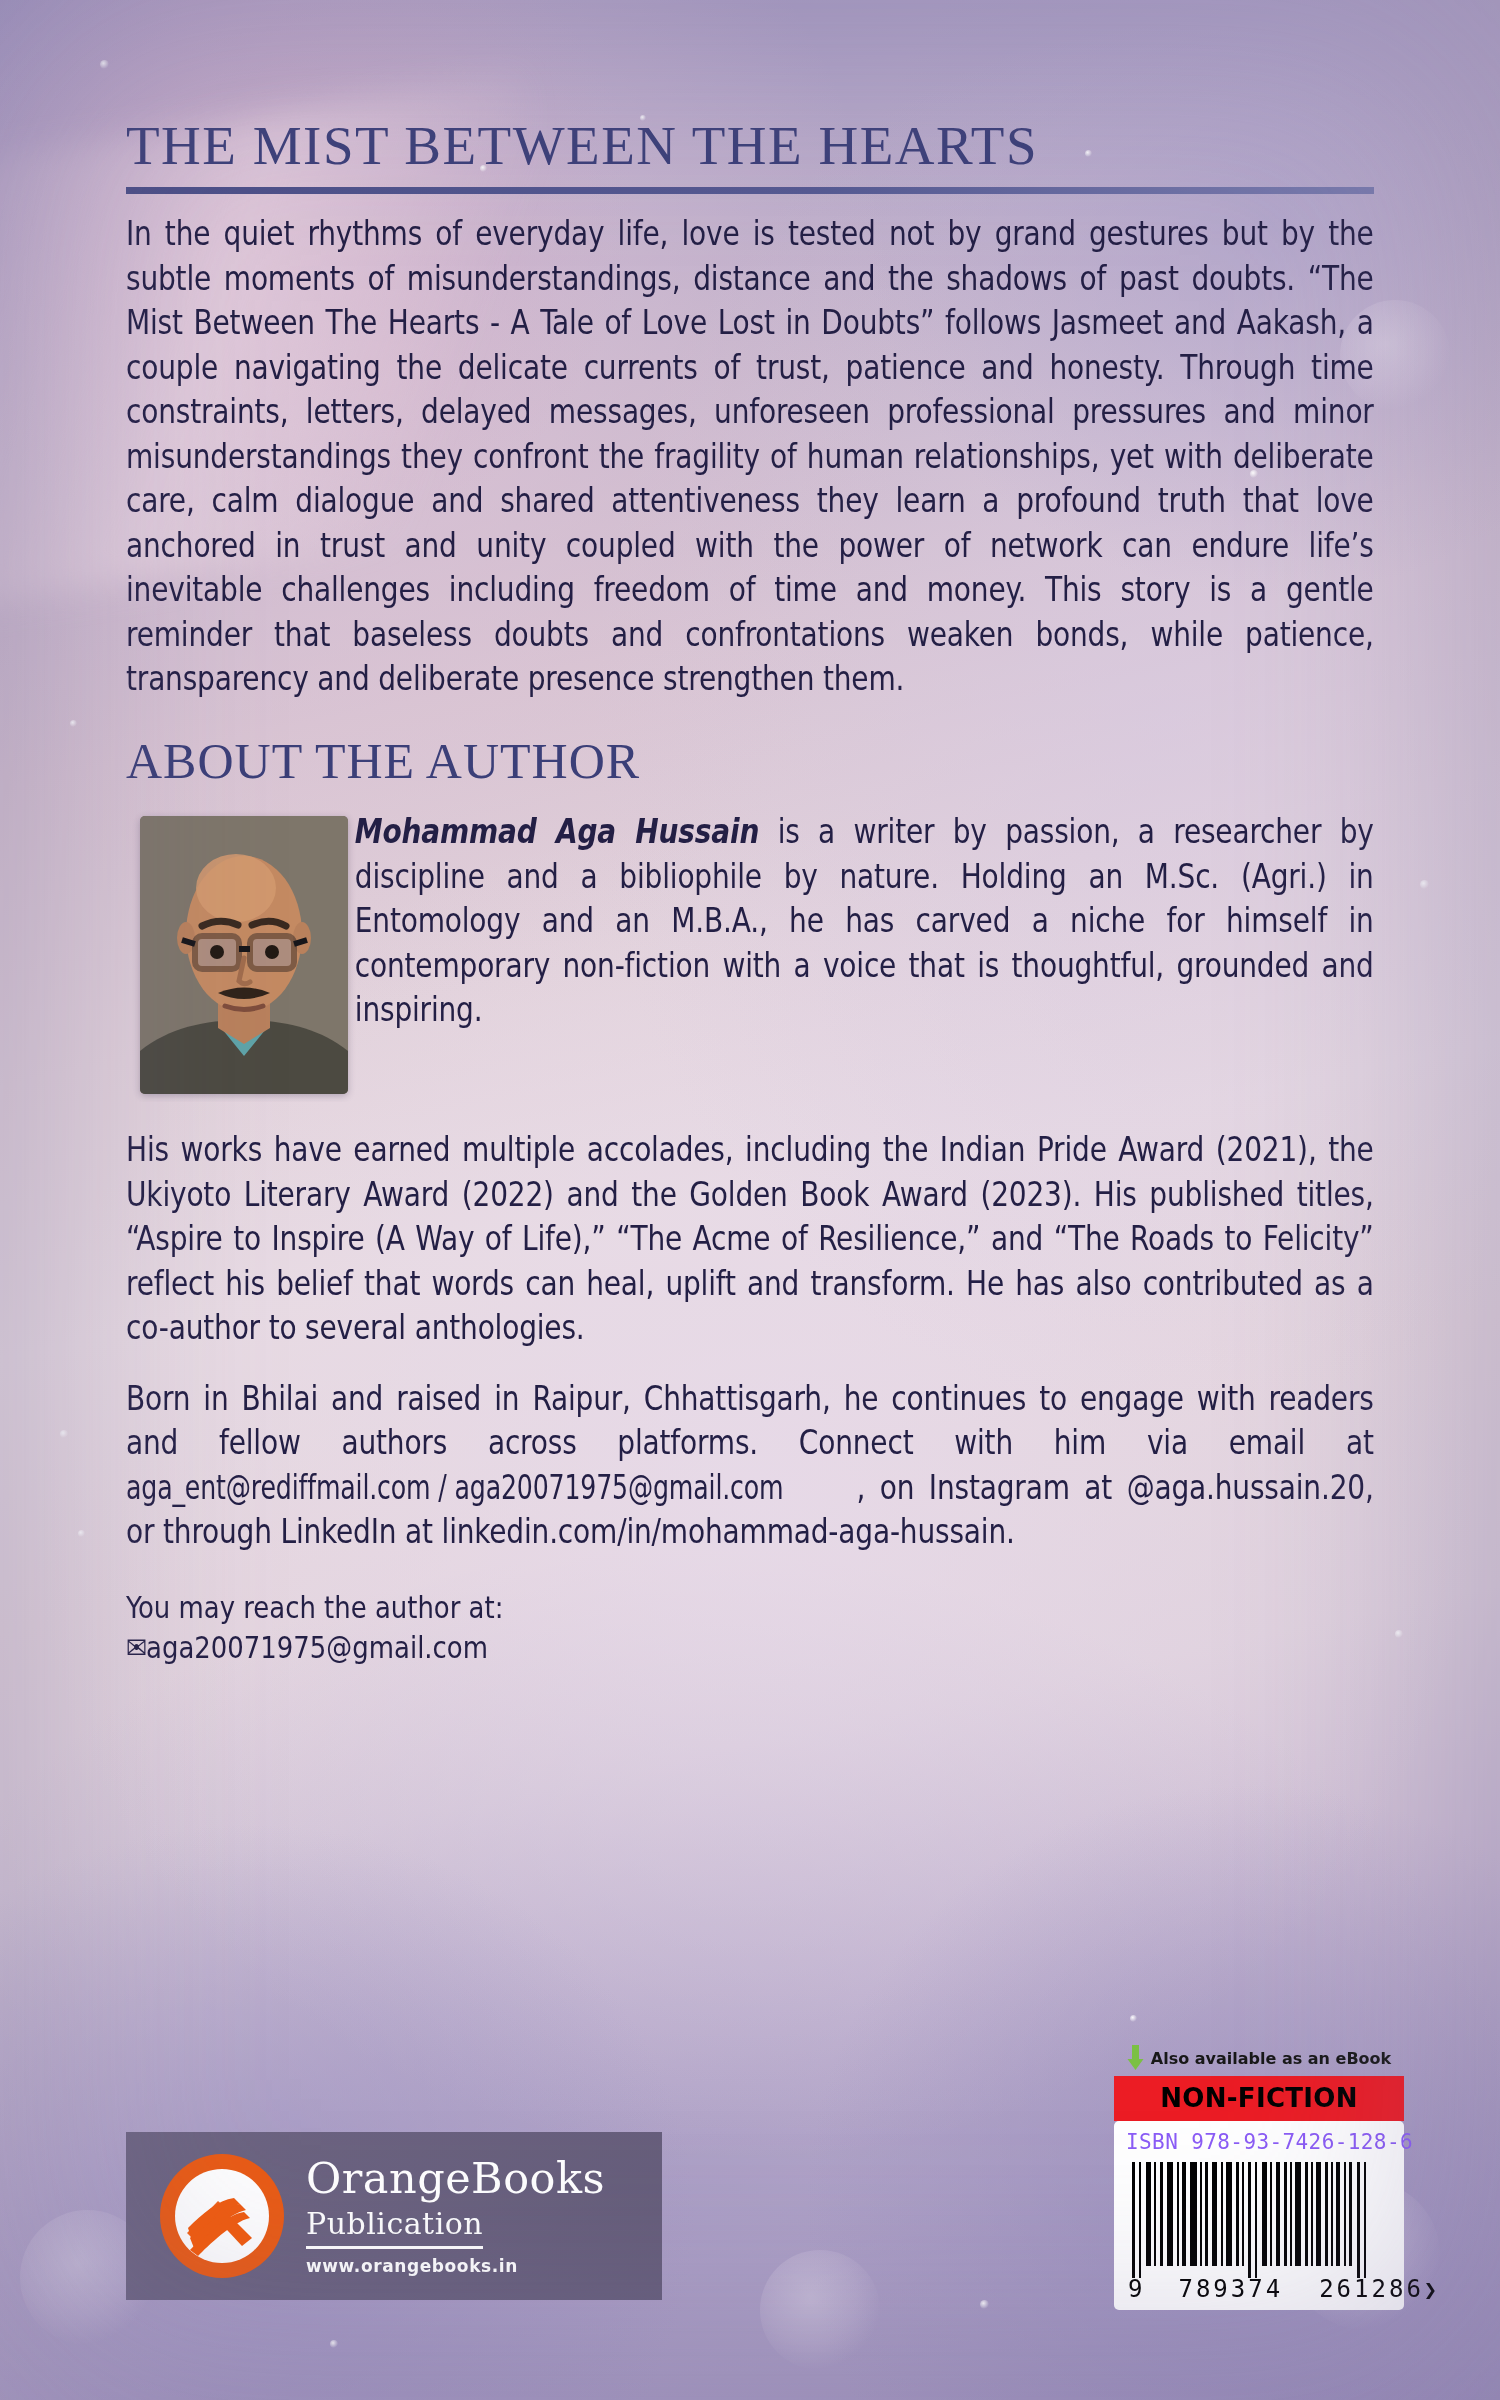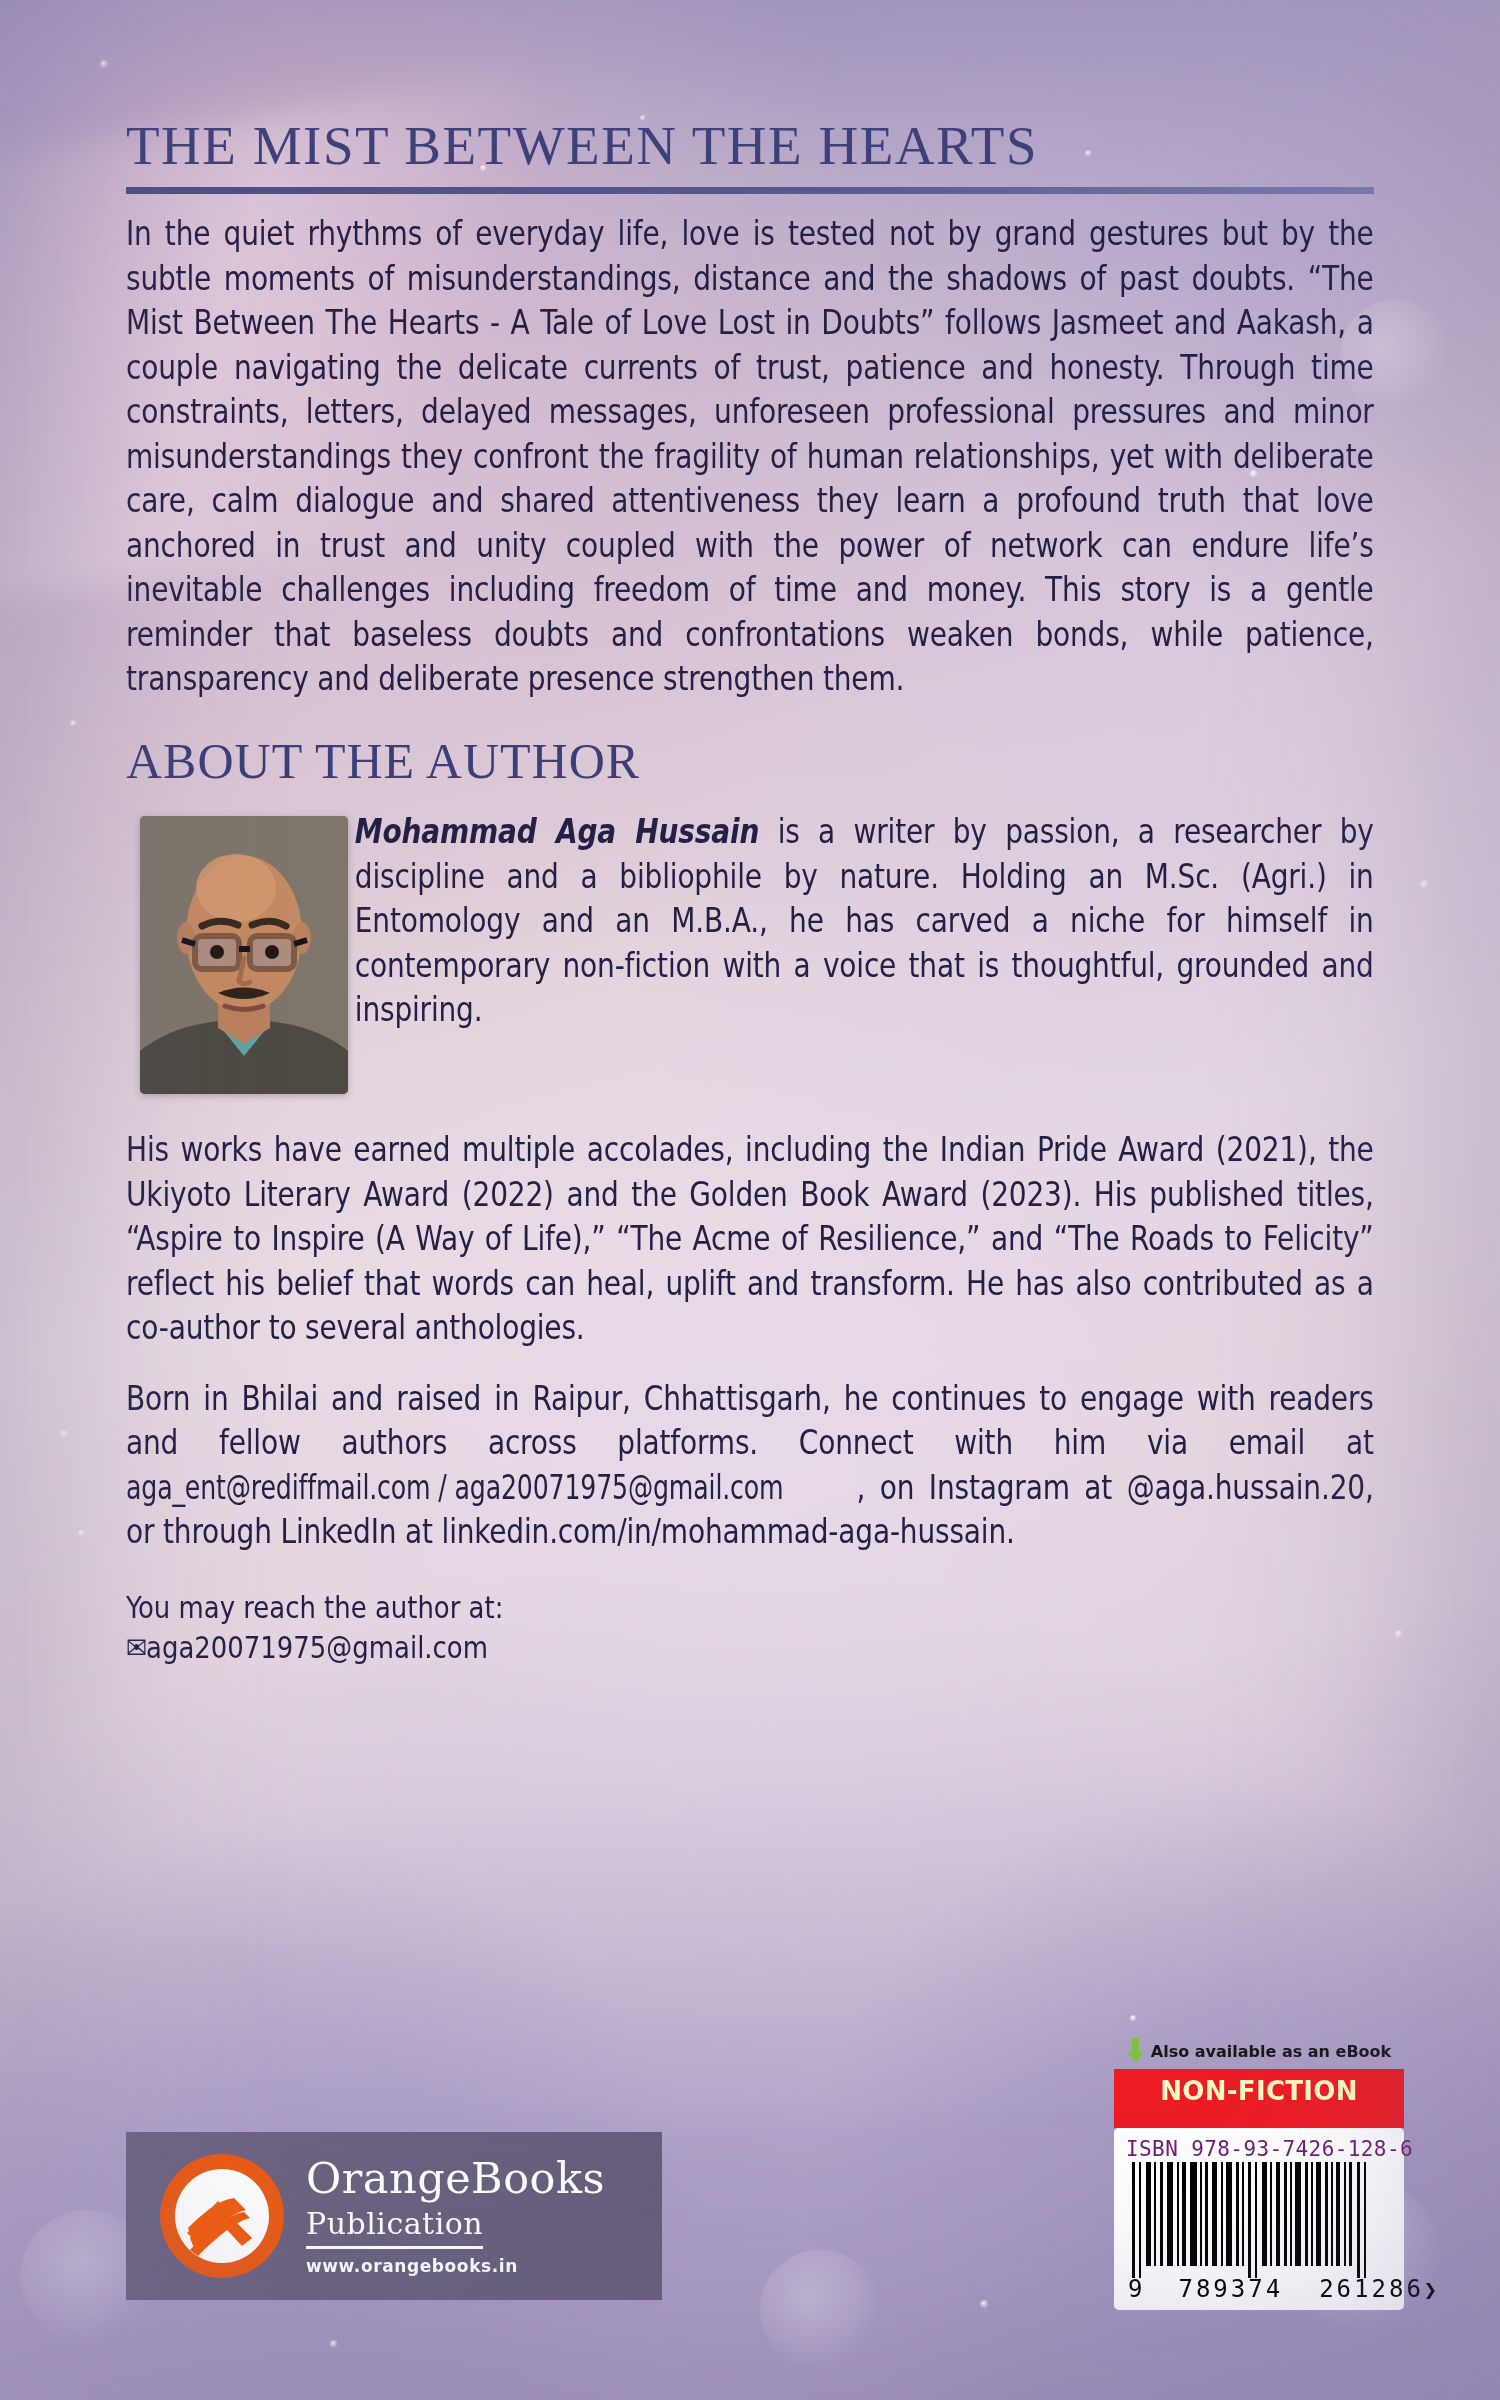--- a/index.html
+++ b/index.html
@@ -248,38 +248,38 @@
   }
   .ebook-text {
     font-family: "DejaVu Sans", sans-serif;
     font-size: 16px;
     font-weight: bold;
     color: #181818;
     white-space: nowrap;
   }
   .nonfiction {
     background: #ec1c24;
-    color: #fef9c3;
+    color: #000000;
     font-family: "DejaVu Sans", sans-serif;
     font-weight: bold;
     font-size: 26px;
     letter-spacing: 0.3px;
-    padding: 7px 0 22px 0;
+    padding: 7px 0 8px 0;
   }
   .barcode-card {
     background: #fff;
     border-radius: 5px;
     padding: 9px 12px 7px 12px;
   }
   .isbn-text {
     font-family: "DejaVu Sans Mono", "Liberation Mono", monospace;
     font-size: 21px;
-    color: #701a75;
+    color: #8b5cf6;
     letter-spacing: 0.4px;
-    margin-bottom: 1px;
+    margin-bottom: 8px;
     white-space: nowrap;
   }
   .bars { height: 116px; display: block; }
   .barnum {
     display: flex;
     justify-content: space-between;
     align-items: baseline;
     font-family: "DejaVu Sans Mono", "Liberation Mono", monospace;
     font-size: 24px;
     color: #000;

